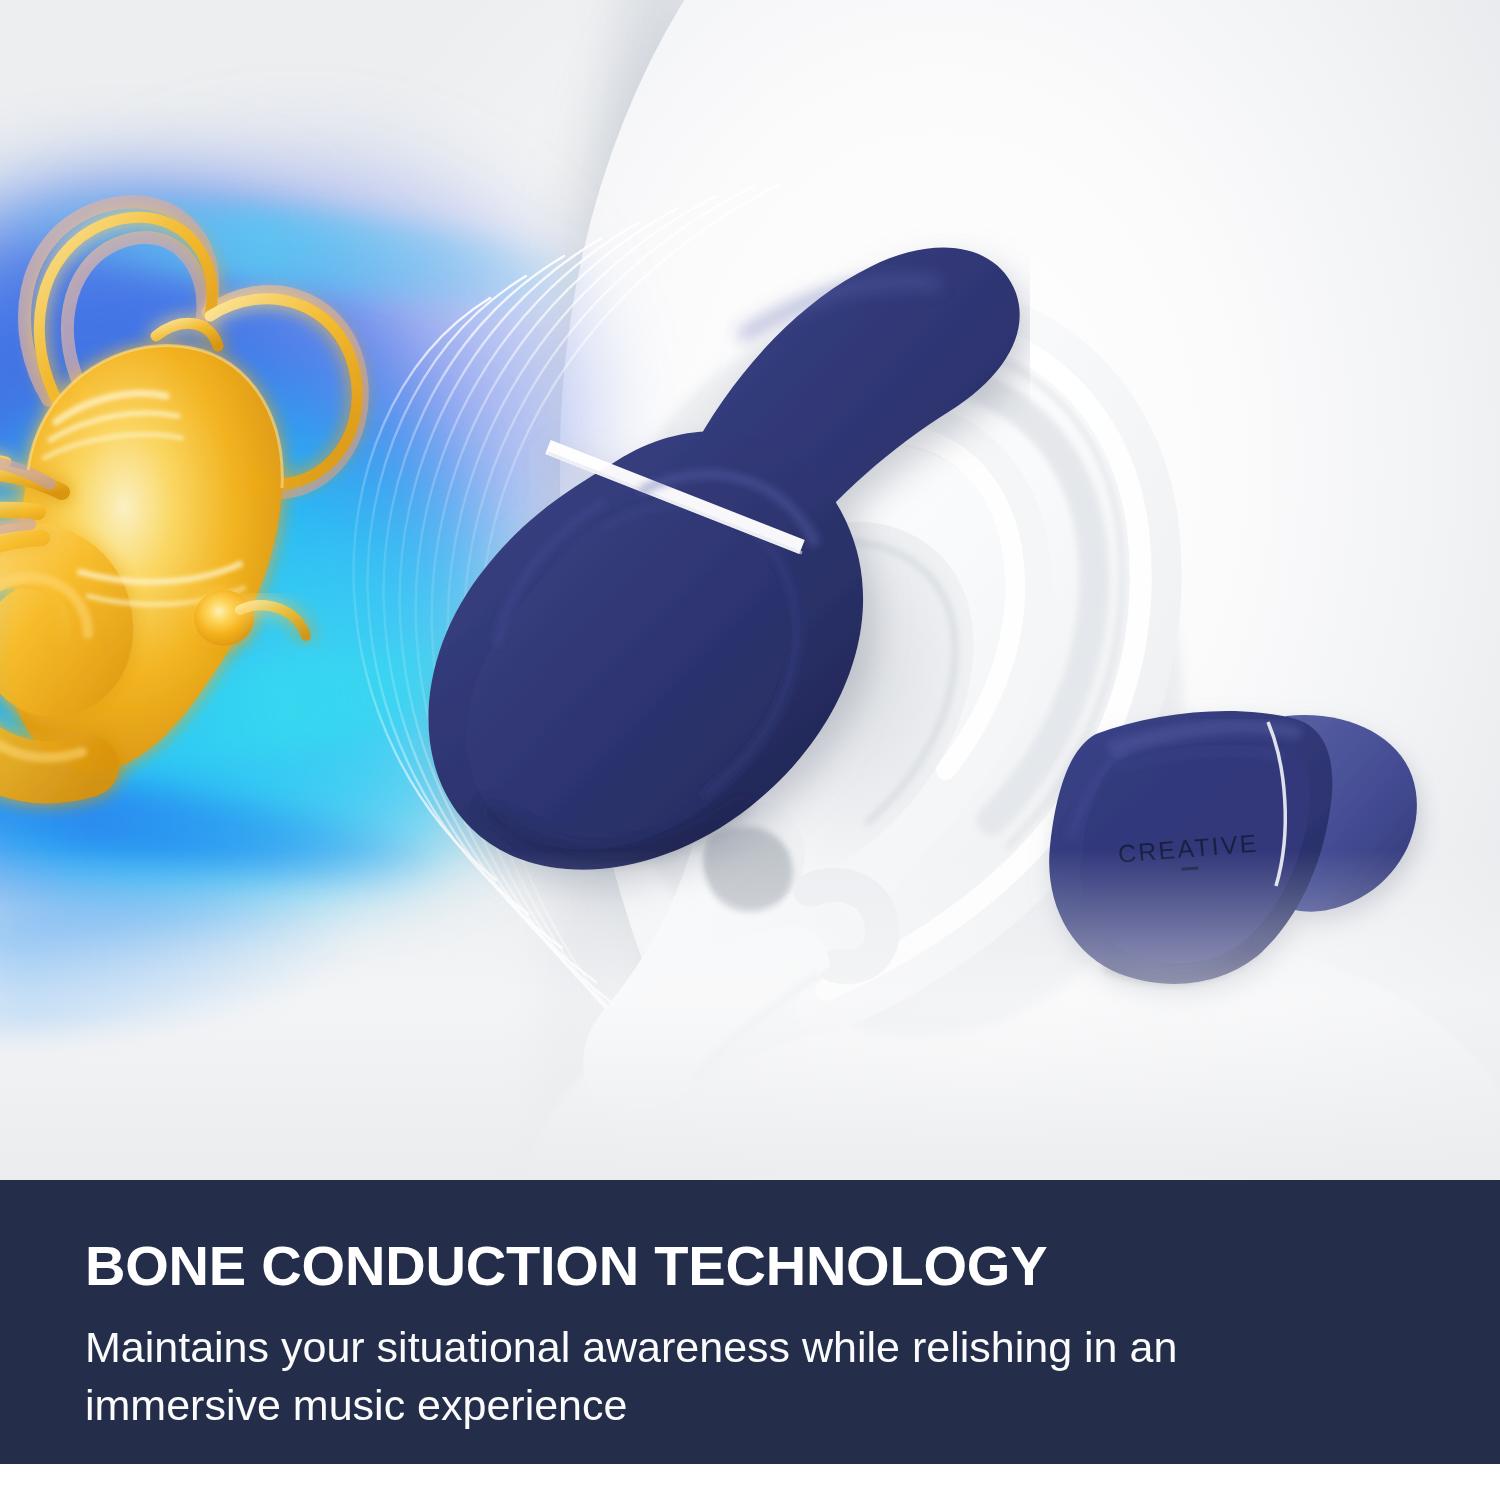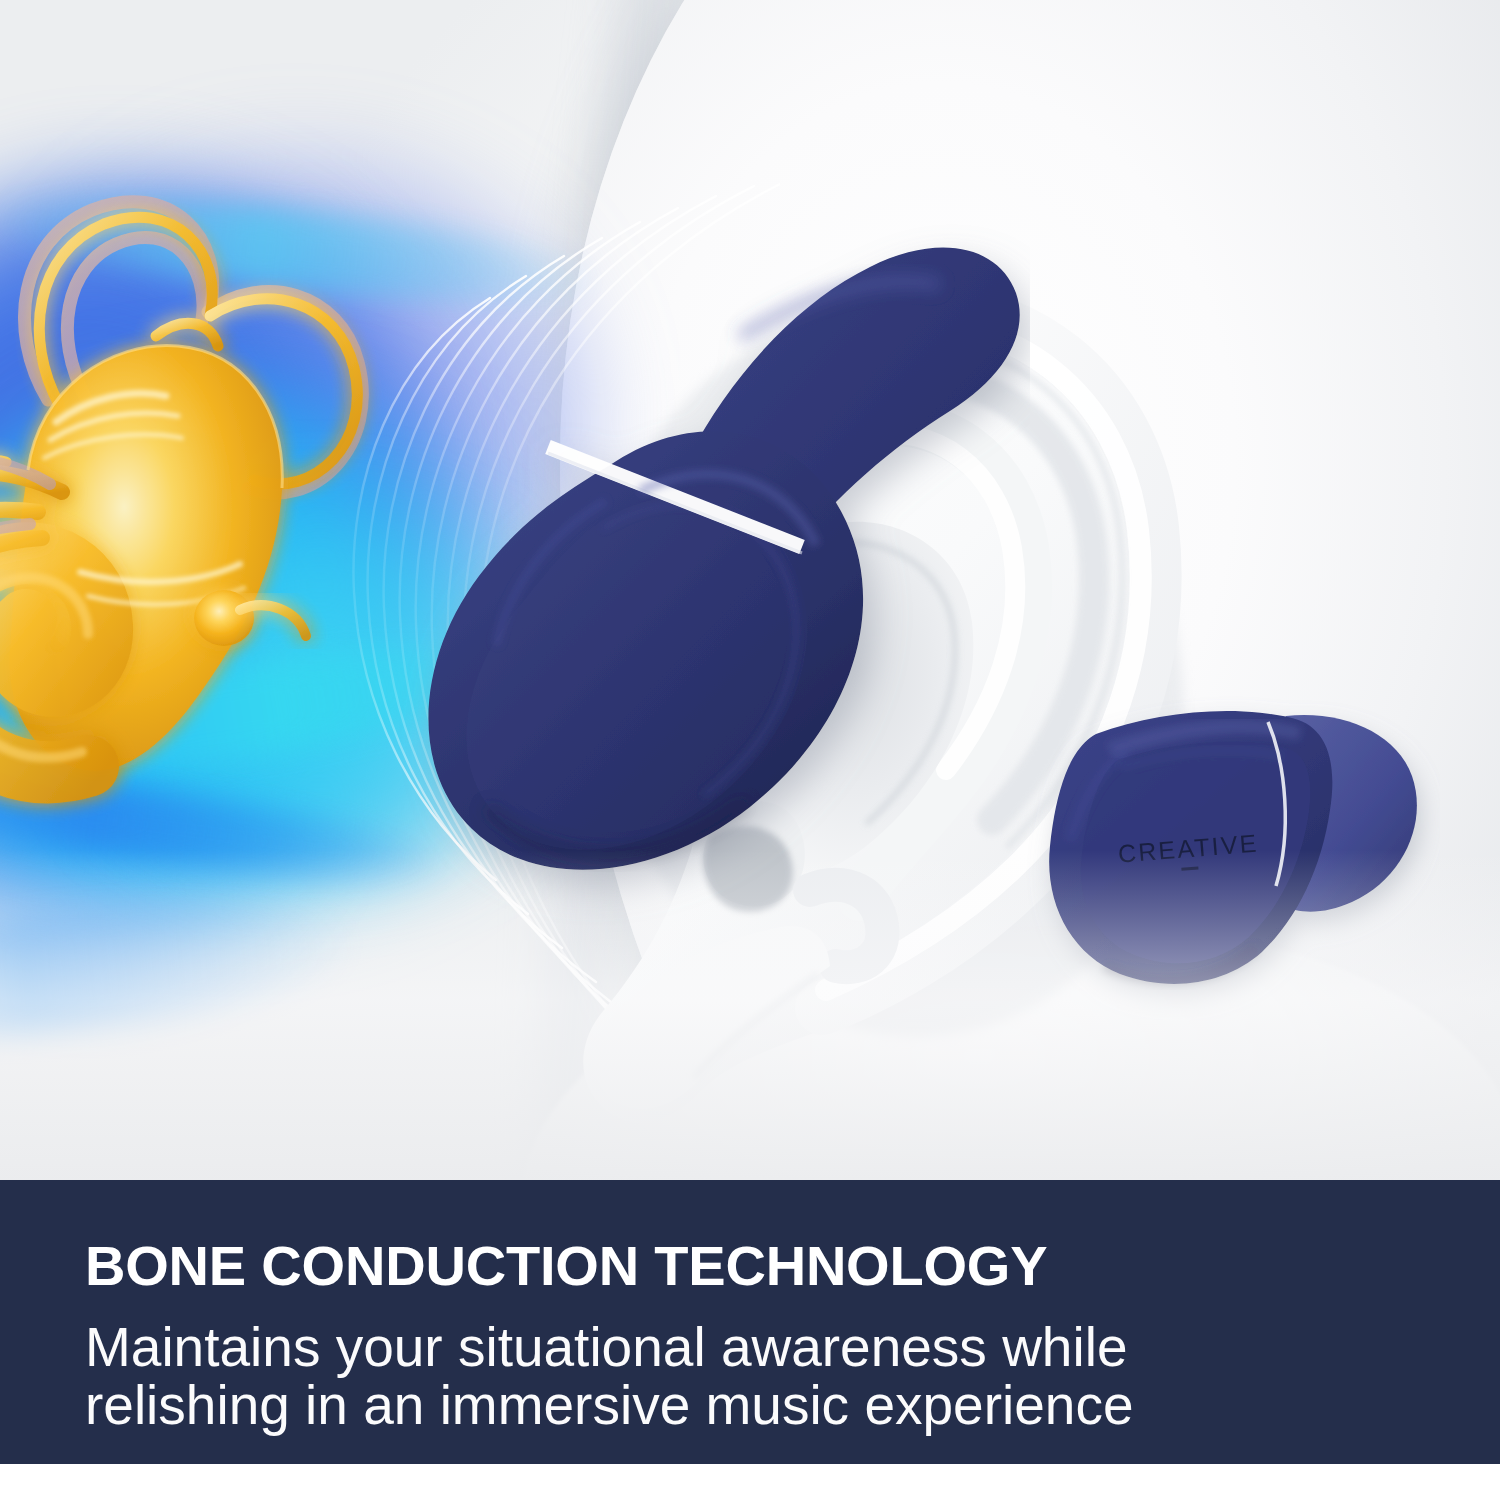--- a/index.html
+++ b/index.html
@@ -155,21 +155,21 @@
     font-weight: 700;
     font-stretch: condensed;
     letter-spacing: -0.2px;
     line-height: 60px;
     white-space: nowrap;
   }
   #subheadline {
     margin: 22px 0 0 0;
     color: #fbfbfc;
     font-family: "Liberation Sans", sans-serif;
-    font-size: 55px;
+    font-size: 43px;
     font-weight: 400;
     line-height: 58px;
     max-width: 1250px;
   }
 </style>
 </head>
 <body>
 
 <div id="stage">
 

